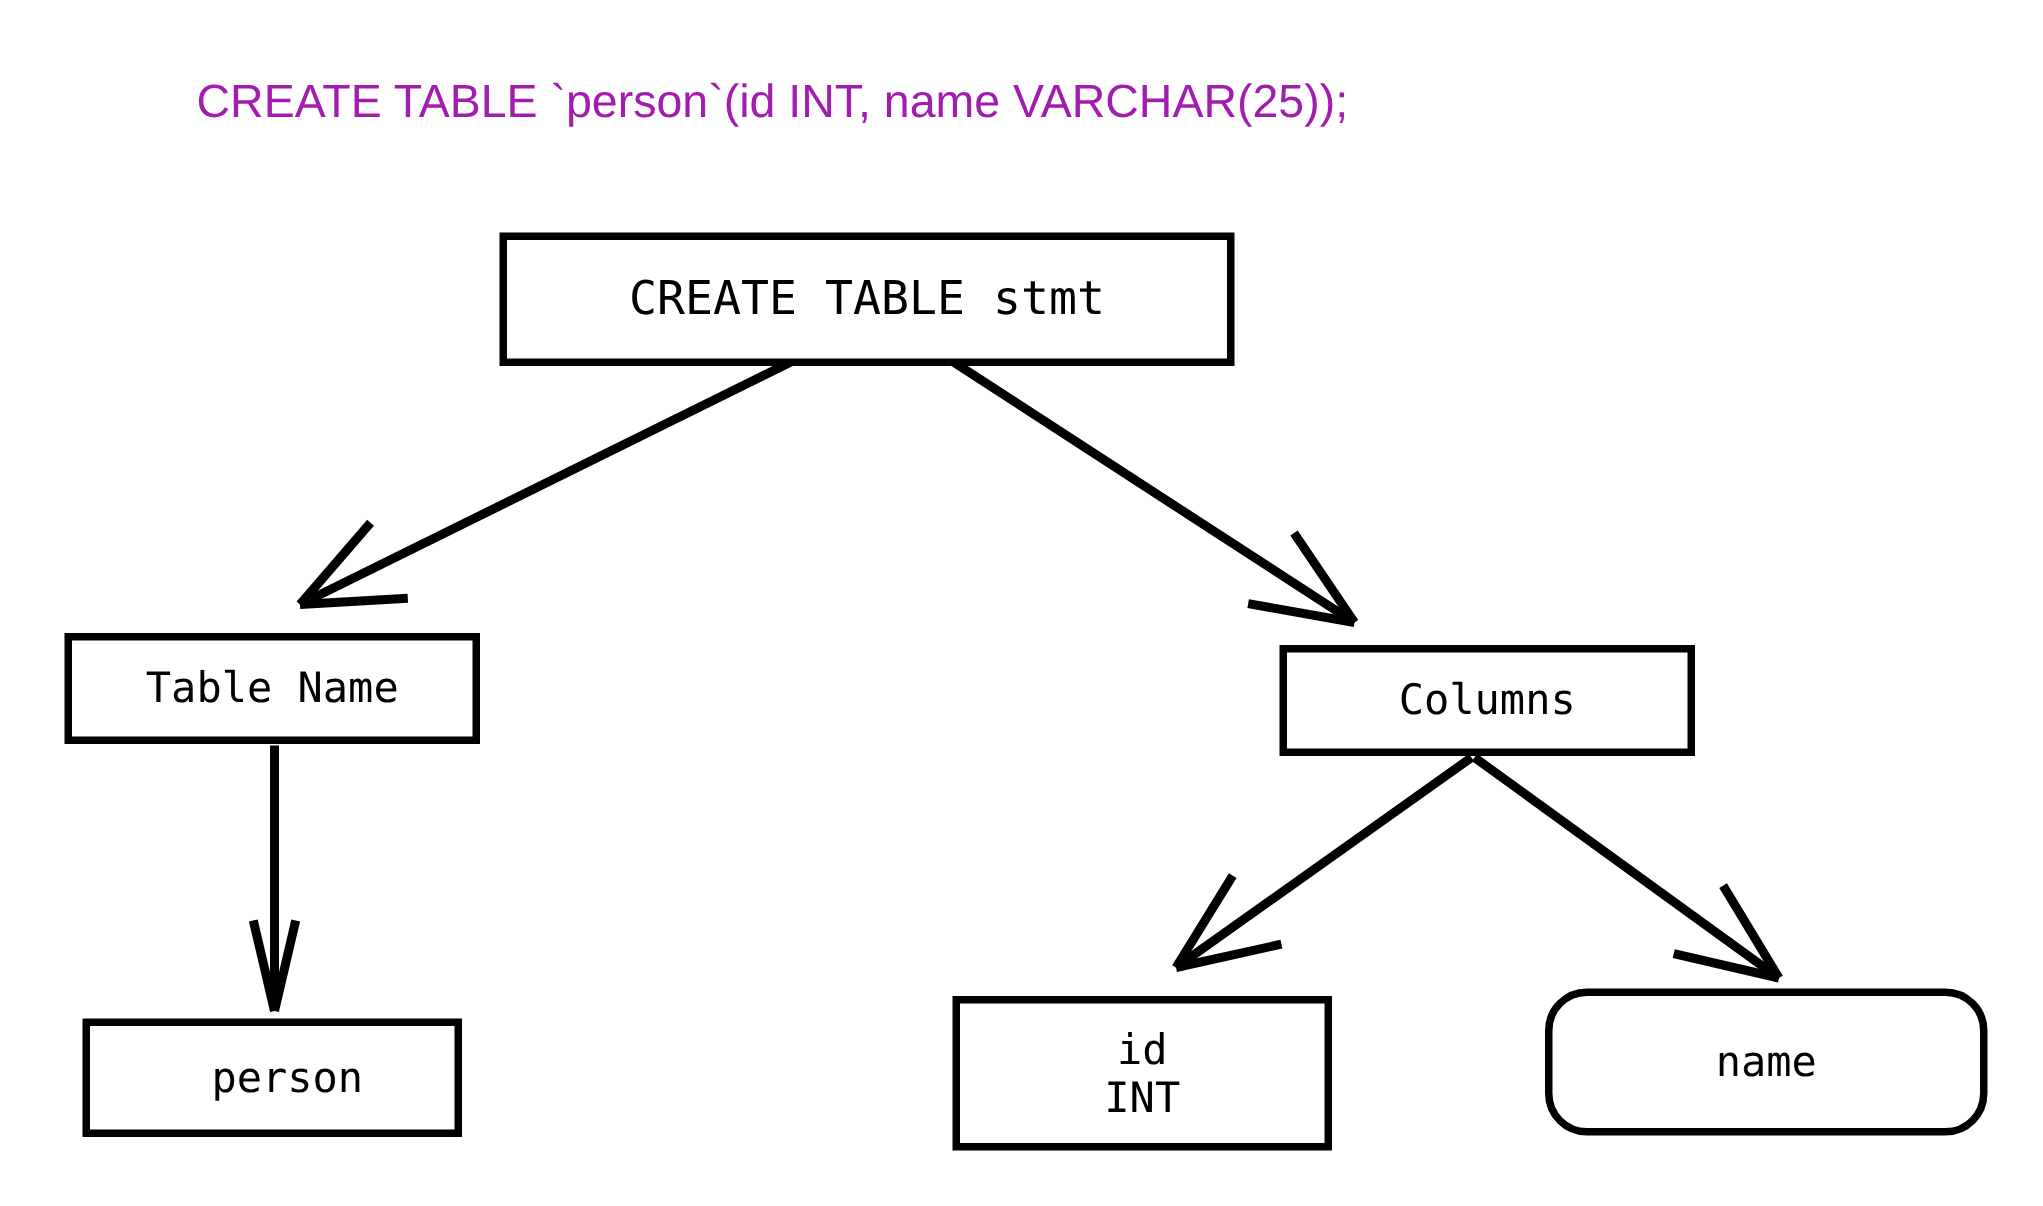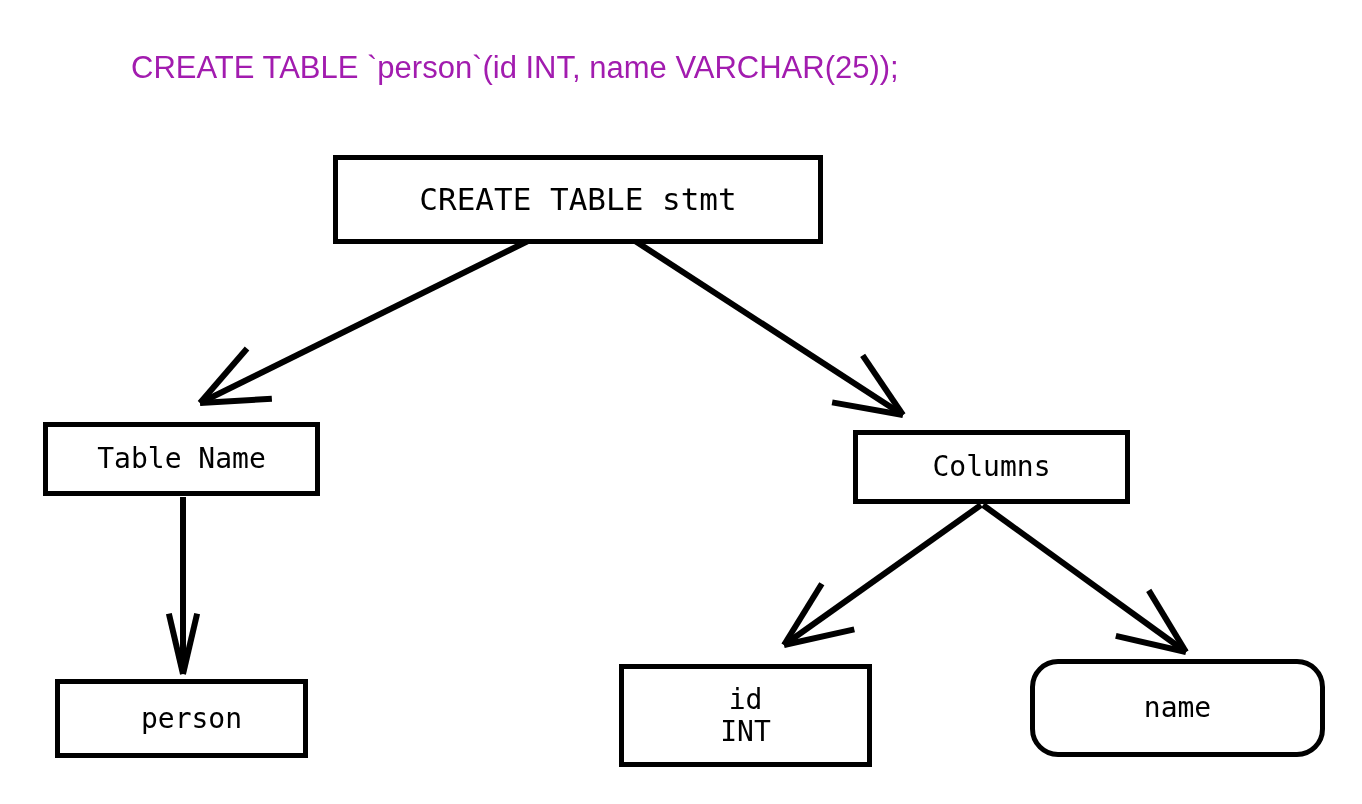--- a/index.html
+++ b/index.html
@@ -89,17 +89,17 @@
         <line x1="1186" y1="652" x2="1115.8429282468612" y2="635.8140405590234" stroke="#000000" stroke-width="6" stroke-linecap="butt"></line>
         <line x1="1186" y1="652" x2="1148.732193993475" y2="590.3955307184615" stroke="#000000" stroke-width="6" stroke-linecap="butt"></line>
       </g>
     </svg>
 
   <div id="node-layer">
       <div class="node-box" style="left: 333px; top: 143px; width: 490px; height: 89px; font-size: 31px; border-color: rgb(0, 0, 0); background: rgb(255, 255, 255); color: rgb(0, 0, 0); margin-top: 12px;"><span class="node-line">CREATE TABLE stmt</span></div>
       <div class="node-box" style="left: 43px; top: 422px; width: 277px; height: 74px; font-size: 28px; border-color: rgb(0, 0, 0); background: rgb(255, 255, 255); color: rgb(0, 0, 0);"><span class="node-line">Table Name</span></div>
       <div class="node-box" style="left: 853px; top: 430px; width: 277px; height: 74px; font-size: 28px; border-color: rgb(0, 0, 0); background: rgb(255, 255, 255); color: #000000;"><span class="node-line">Columns</span></div>
       <div class="node-box" style="left: 55px; top: 679px; width: 253px; height: 79px; font-size: 28px; border-color: rgb(0, 0, 0); background: rgb(255, 255, 255); color: rgb(0, 0, 0); padding-left: 20px;"><span class="node-line">person</span></div>
-      <div class="node-box" style="left: 619px; top: 664px; width: 253px; height: 103px; font-size: 28px; border-color: rgb(0, 0, 0); background: rgb(255, 255, 255); color: rgb(0, 0, 0);"><span class="node-line">id</span><span class="node-line">INT</span></div>
+      <div class="node-box" style="left: 635px; top: 664px; width: 253px; height: 103px; font-size: 28px; border-color: rgb(0, 0, 0); background: rgb(255, 255, 255); color: rgb(0, 0, 0);"><span class="node-line">id</span><span class="node-line">INT</span></div>
       <div class="node-box" style="left: 1030px; top: 659px; width: 295px; height: 98px; font-size: 28px; border-color: rgb(0, 0, 0); background: rgb(255, 255, 255); color: rgb(0, 0, 0); border-radius: 28px;"><span class="node-line">name</span></div>
     </div>
 
 </div>
 
 </body></html>

